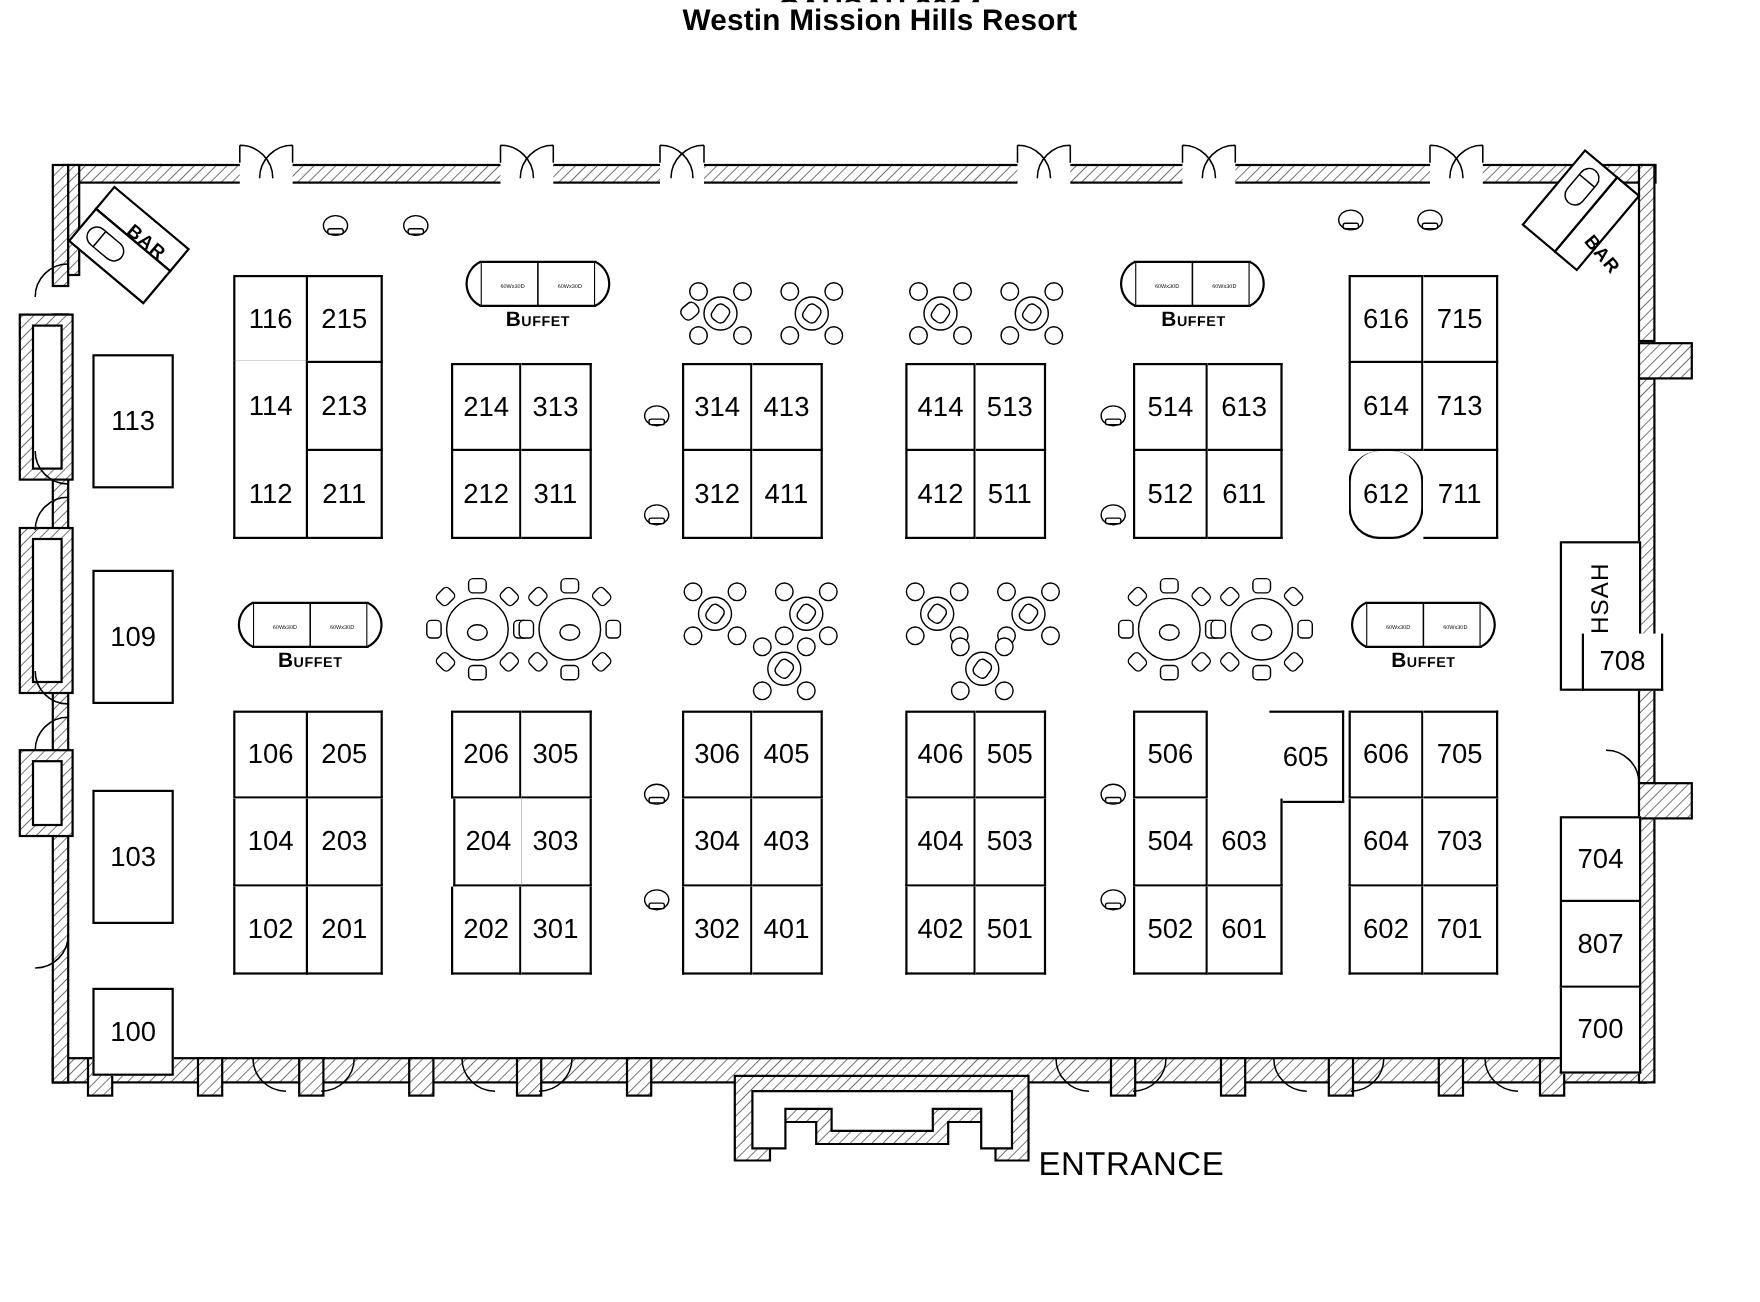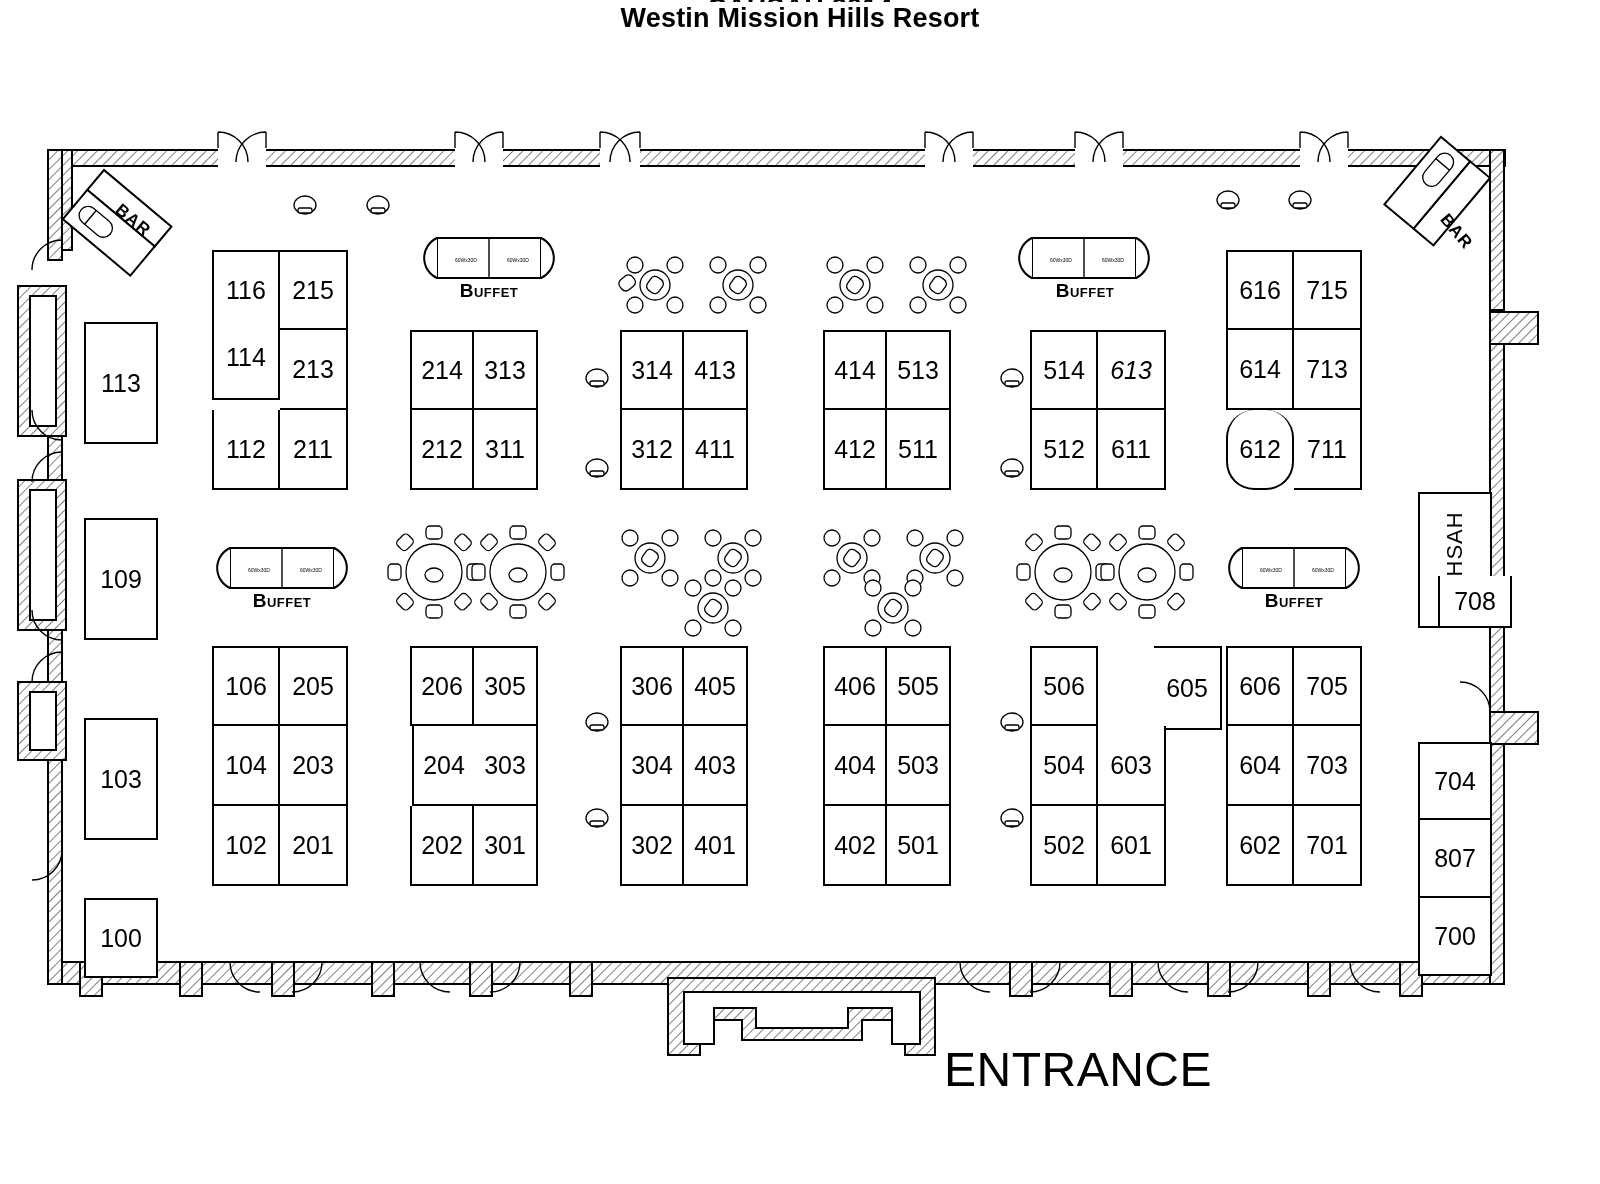--- a/index.html
+++ b/index.html
@@ -82,21 +82,21 @@
   
   .bar-label {
     font-size: 17px;
     font-weight: 700;
     letter-spacing: 1px;
   }
 
   
   #entrance {
     position: absolute;
-    font-size: 48px;
+    font-size: 30px;
     font-weight: 400;
     letter-spacing: 0.5px;
   }
 
   svg { display:block; }
   .hatch-fill { fill: url(#hatch); stroke:#000; stroke-width:2; }
   .wht { fill:#fff; stroke:#000; stroke-width:2; }
   .thin { stroke:#000; stroke-width:1.4; fill:none; }
   .tblstroke { stroke:#000; stroke-width:1.3; fill:#fff; }
   .tinytxt { font-size:5px; font-family:"Liberation Sans",sans-serif; fill:#000; }
@@ -421,42 +421,42 @@
 <div class="booth" style="left:84px;  top:898px; width:74px; height:80px;">100</div>
 
 <div class="booth vlabel" style="left:1418px; top:492px; width:74px; height:136px; font-size:22px;">CAHSAH</div>
 <div class="booth" style="left:1418px; top:576px; width:74px; height:52px; border-top:none;margin-left:20px;">708</div>
 <div class="booth" style="left:1418px; top:742px; width:74px; height:78px;">704</div>
 <div class="booth" style="left:1418px; top:820px; width:74px; height:78px; border-top:none;">807</div>
 <div class="booth" style="left:1418px; top:898px; width:74px; height:78px; border-top:none;">700</div>
 
 <div class="booth" style="left:212px; top:250px; width:68px; height:80px;">116</div>
 <div class="booth" style="left:280px; top:250px; width:68px; height:80px; border-left:none;">215</div>
-<div class="booth" style="left:212px; top:316px; width:68px; height:84px; border-top:none;">114</div>
+<div class="booth" style="left:212px; top:328px; width:68px; height:84px; border-top:none;">114</div>
 <div class="booth" style="left:280px; top:330px; width:68px; height:80px; border-top:none; border-left:none;">213</div>
 <div class="booth" style="left:212px; top:410px; width:68px; height:80px; border-top:none;">112</div>
 <div class="booth" style="left:280px; top:410px; width:68px; height:80px; border-top:none; border-left:none;">211</div>
 
 <div class="booth" style="left:410px; top:330px; width:64px; height:80px;">214</div>
 <div class="booth" style="left:474px; top:330px; width:64px; height:80px; border-left:none;">313</div>
 <div class="booth" style="left:410px; top:410px; width:64px; height:80px; border-top:none;">212</div>
 <div class="booth" style="left:474px; top:410px; width:64px; height:80px; border-top:none; border-left:none;">311</div>
 
 <div class="booth" style="left:620px; top:330px; width:64px; height:80px;">314</div>
 <div class="booth" style="left:684px; top:330px; width:64px; height:80px; border-left:none;">413</div>
 <div class="booth" style="left:620px; top:410px; width:64px; height:80px; border-top:none;">312</div>
 <div class="booth" style="left:684px; top:410px; width:64px; height:80px; border-top:none; border-left:none;">411</div>
 
 <div class="booth" style="left:823px; top:330px; width:64px; height:80px;">414</div>
 <div class="booth" style="left:887px; top:330px; width:64px; height:80px; border-left:none;">513</div>
 <div class="booth" style="left:823px; top:410px; width:64px; height:80px; border-top:none;">412</div>
 <div class="booth" style="left:887px; top:410px; width:64px; height:80px; border-top:none; border-left:none;">511</div>
 
 <div class="booth" style="left:1030px; top:330px; width:68px; height:80px;">514</div>
-<div class="booth" style="left:1098px; top:330px; width:68px; height:80px; border-left:none;font-style:italic;">613</div>
+<div class="booth" style="left:1098px; top:330px; width:68px; height:80px; border-left:none;">613</div>
 <div class="booth" style="left:1030px; top:410px; width:68px; height:80px; border-top:none;">512</div>
 <div class="booth" style="left:1098px; top:410px; width:68px; height:80px; border-top:none; border-left:none;">611</div>
 
 <div class="booth" style="left:1226px; top:250px; width:68px; height:80px;">616</div>
 <div class="booth" style="left:1294px; top:250px; width:68px; height:80px; border-left:none;">715</div>
 <div class="booth" style="left:1226px; top:330px; width:68px; height:80px; border-top:none;">614</div>
 <div class="booth" style="left:1294px; top:330px; width:68px; height:80px; border-top:none; border-left:none;">713</div>
 <div class="booth" style="left:1226px; top:410px; width:68px; height:80px; border-top:none;border-radius:28px;">612</div>
 <div class="booth" style="left:1294px; top:410px; width:68px; height:80px; border-top:none; border-left:none;">711</div>
 

